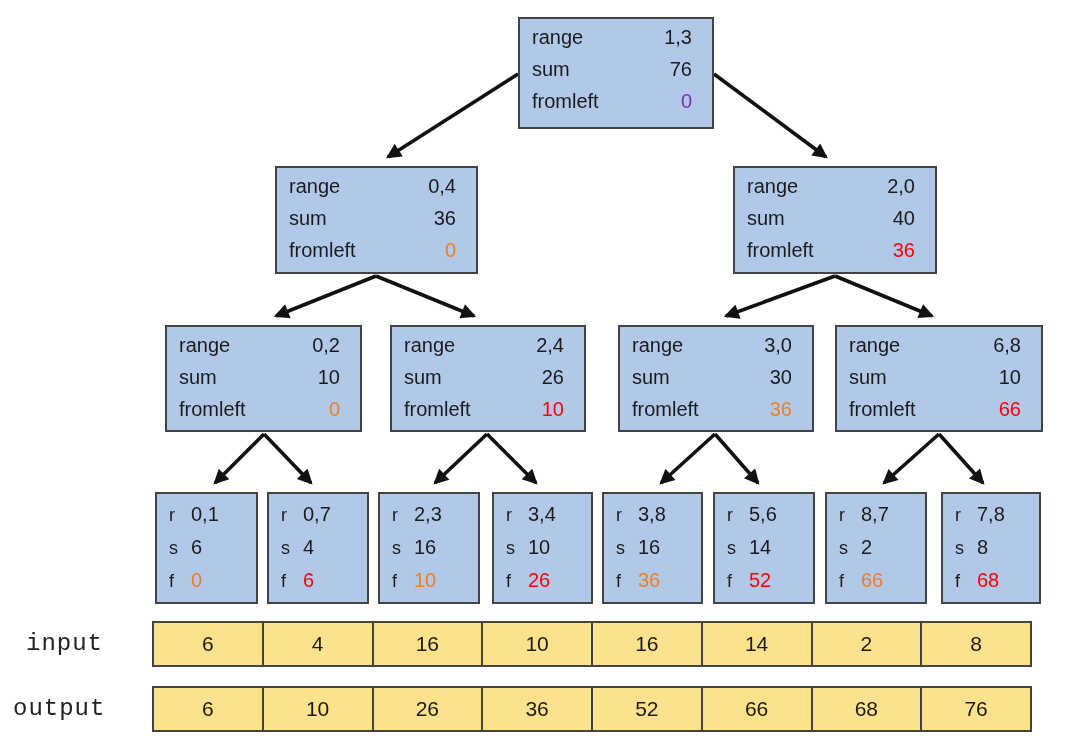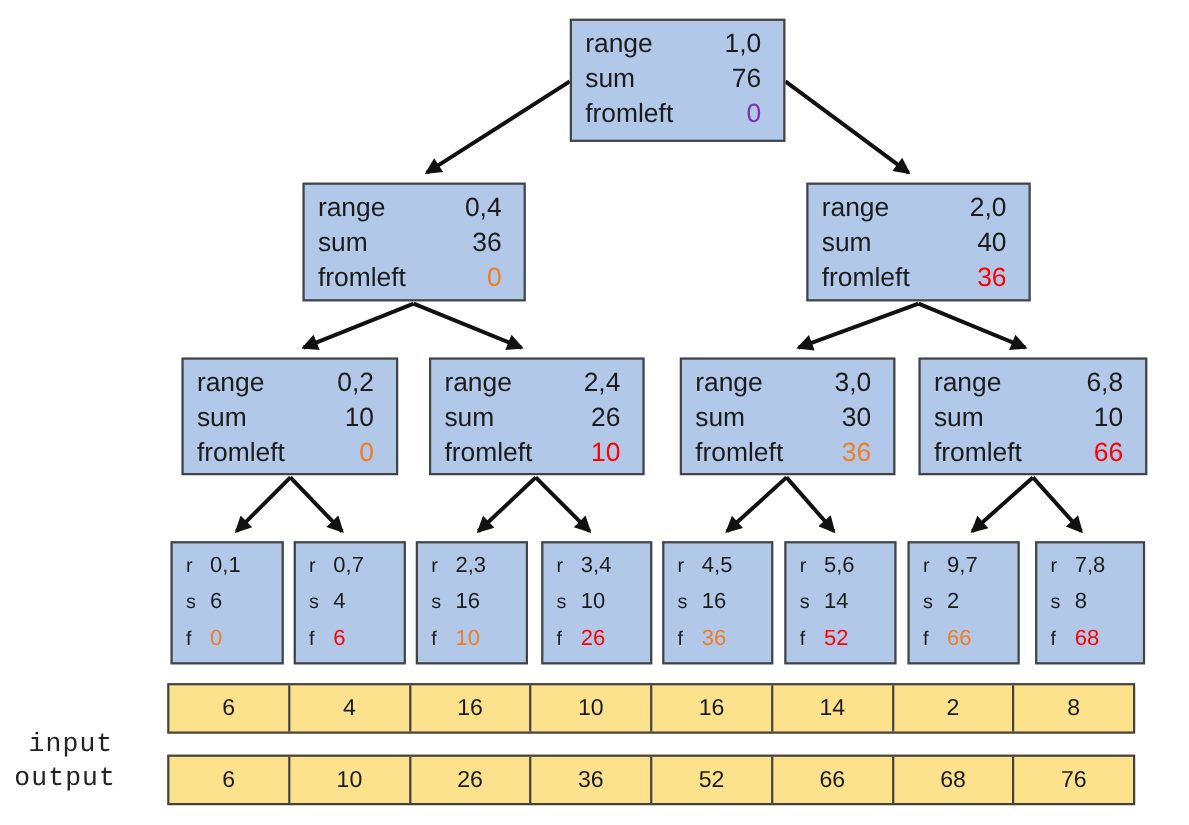--- a/index.html
+++ b/index.html
@@ -8,21 +8,21 @@
     background:#ffffff; font-family:"Liberation Sans", sans-serif; color:#1b1b1b;
   }
   svg.arrows { position:absolute; left:0; top:0; pointer-events:none; }
   .node {
     position:absolute; box-sizing:border-box;
     background:#b2c8e9; border:2px solid #434343;
   }
   .node.big { padding:7px 20px 0 12px; }
   .node.big .nrow {
     display:flex; justify-content:space-between; align-items:baseline;
-    height:32px; font-size:24px;
+    height:32px; font-size:20px;
   }
   .node.big .nval { text-align:right; }
   .node.leaf { height:112px; padding:9px 8px 0 12px; }
   .node.leaf .nrow {
     display:flex; align-items:baseline; height:33px; font-size:20px;
   }
   .node.leaf .llabel { width:22px; font-size:18px; }
   .node.leaf .lval { flex:1; text-align:left; }
   .cellrow {
     position:absolute; left:152px; width:880px; height:46px;
@@ -62,21 +62,21 @@
     <line x1="487" y1="434" x2="536" y2="483" stroke="#111111" stroke-width="3.6" marker-end="url(#ah)"></line>
     <line x1="715" y1="434" x2="661" y2="483" stroke="#111111" stroke-width="3.6" marker-end="url(#ah)"></line>
     <line x1="715" y1="434" x2="758" y2="483" stroke="#111111" stroke-width="3.6" marker-end="url(#ah)"></line>
     <line x1="939" y1="434" x2="884" y2="483" stroke="#111111" stroke-width="3.6" marker-end="url(#ah)"></line>
     <line x1="939" y1="434" x2="983" y2="483" stroke="#111111" stroke-width="3.6" marker-end="url(#ah)"></line>
   </svg>
 
   <div class="node big" style="left:518px;top:17px;width:196px;height:112px">
     <div class="nrow">
         <span>range</span>
-        <span class="nval">1,0</span>
+        <span class="nval">1,3</span>
       </div>
     <div class="nrow">
         <span>sum</span>
         <span class="nval">76</span>
       </div>
     <div class="nrow">
         <span>fromleft</span>
         <span class="nval" style="color: rgb(126, 47, 181);">0</span>
       </div>
   </div>
@@ -219,21 +219,21 @@
         <span class="lval">10</span>
       </div>
     <div class="nrow">
         <span class="llabel">f</span>
         <span class="lval" style="color: rgb(254, 0, 0);">26</span>
       </div>
   </div>
   <div class="node leaf" style="left:602px;top:492px;width:101px">
     <div class="nrow">
         <span class="llabel">r</span>
-        <span class="lval">4,5</span>
+        <span class="lval">3,8</span>
       </div>
     <div class="nrow">
         <span class="llabel">s</span>
         <span class="lval">16</span>
       </div>
     <div class="nrow">
         <span class="llabel">f</span>
         <span class="lval" style="color: rgb(239, 125, 35);">36</span>
       </div>
   </div>
@@ -247,21 +247,21 @@
         <span class="lval">14</span>
       </div>
     <div class="nrow">
         <span class="llabel">f</span>
         <span class="lval" style="color: rgb(254, 0, 0);">52</span>
       </div>
   </div>
   <div class="node leaf" style="left:825px;top:492px;width:102px">
     <div class="nrow">
         <span class="llabel">r</span>
-        <span class="lval">9,7</span>
+        <span class="lval">8,7</span>
       </div>
     <div class="nrow">
         <span class="llabel">s</span>
         <span class="lval">2</span>
       </div>
     <div class="nrow">
         <span class="llabel">f</span>
         <span class="lval" style="color: rgb(239, 125, 35);">66</span>
       </div>
   </div>
@@ -273,21 +273,21 @@
     <div class="nrow">
         <span class="llabel">s</span>
         <span class="lval">8</span>
       </div>
     <div class="nrow">
         <span class="llabel">f</span>
         <span class="lval" style="color: rgb(254, 0, 0);">68</span>
       </div>
   </div>
 
-  <div class="rowlabel" style="left:26px;top:664px">input</div>
+  <div class="rowlabel" style="left:26px;top:630px">input</div>
   <div class="cellrow" style="top:621px">
     <div class="cell">6</div>
     <div class="cell">4</div>
     <div class="cell">16</div>
     <div class="cell">10</div>
     <div class="cell">16</div>
     <div class="cell">14</div>
     <div class="cell">2</div>
     <div class="cell">8</div>
   </div>

